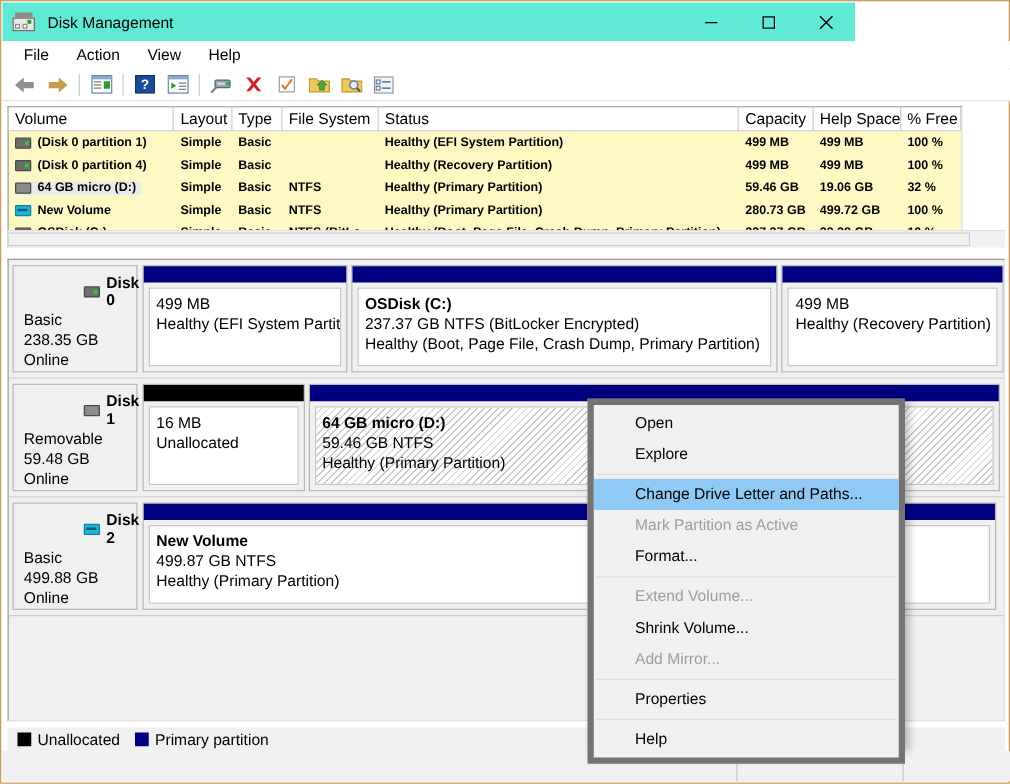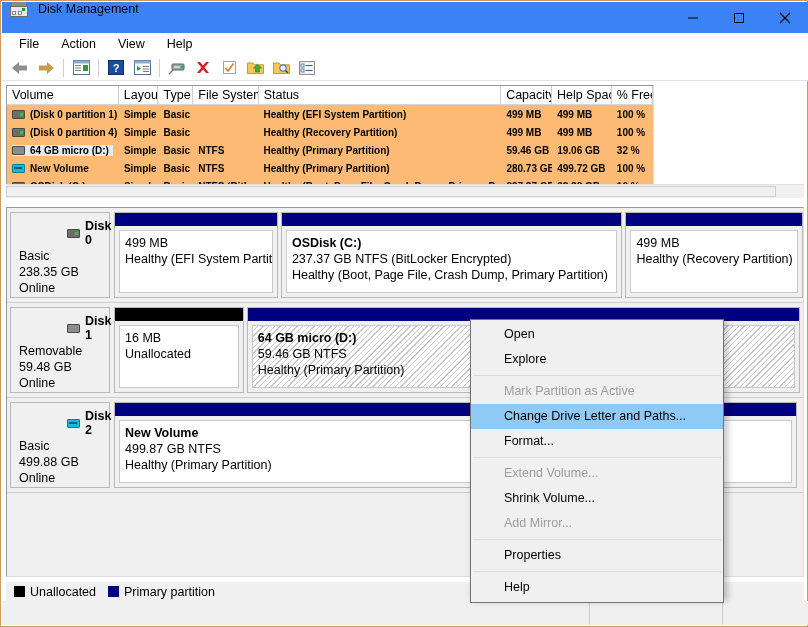--- a/index.html
+++ b/index.html
@@ -8,22 +8,22 @@
     font-family:"Liberation Sans","DejaVu Sans",sans-serif;
     font-size:12px;color:#000;background:#f0f0f0;
   }
   .window{
     position:absolute;left:0;top:0;width:808px;height:627px;
     box-sizing:border-box;border:1px solid #d09a5a;background:#fff;
   }
 
   
   .titlebar{
-    position:absolute;left:1px;top:1px;width:806px;height:31px;
-    background:#3b82f6;display:flex;align-items:flex-start;
+    position:absolute;left:1px;top:1px;width:682px;height:31px;
+    background:#5eead4;display:flex;align-items:center;
   }
   .app-icon{width:18px;height:16px;margin-left:8px;position:relative;flex:none;}
   .app-icon .body{position:absolute;left:0;top:4px;width:18px;height:11px;background:#e8e8e8;border:1px solid #6b6b6b;box-sizing:border-box;}
   .app-icon .top{position:absolute;left:2px;top:0px;width:14px;height:5px;background:#8a8a8a;}
   .app-icon .led{position:absolute;left:12px;top:6px;width:3px;height:3px;background:#19a319;}
   .app-icon .slot1{position:absolute;left:2px;top:9px;width:4px;height:4px;background:#fff;border:1px solid #8a8a8a;box-sizing:border-box;}
   .app-icon .slot2{position:absolute;left:8px;top:9px;width:4px;height:4px;background:#fff;border:1px solid #8a8a8a;box-sizing:border-box;}
   .title-text{margin-left:10px;font-size:12.5px;color:#000;}
   .win-controls{margin-left:auto;display:flex;height:31px;}
   .win-btn{width:46px;height:31px;display:flex;align-items:center;justify-content:center;}
@@ -40,22 +40,22 @@
   .toolbar{
     position:absolute;left:1px;top:54px;width:806px;height:26px;
     background:#fff;display:flex;align-items:center;padding-left:5px;box-sizing:border-box;
     border-bottom:1px solid #e3e3e3;
   }
   .tb-item{width:26px;height:24px;display:flex;align-items:center;justify-content:center;}
   .tb-sep{width:1px;height:18px;background:#cfcfcf;margin:0 4px;}
 
   
   .vol-panel{
-    position:absolute;left:5px;top:84px;width:648px;height:113px;
-    background:#fdba74;box-sizing:border-box;
+    position:absolute;left:5px;top:84px;width:764px;height:113px;
+    background:#fef9c3;box-sizing:border-box;
     border-left:1px solid #9a9a9a;border-top:1px solid #9a9a9a;
     border-right:1px solid #dfdfdf;border-bottom:1px solid #dfdfdf;
   }
   .vhead{display:flex;height:19px;box-sizing:border-box;background:#fff;
          border-bottom:1px solid #d6d6d6;}
   .vhead .hc{
     box-sizing:border-box;border-right:1px solid #cfcfcf;
     padding:2px 0 0 5px;font-size:12.5px;color:#000;overflow:hidden;white-space:nowrap;
   }
   .vrow{display:flex;height:18px;align-items:center;box-sizing:border-box;}
@@ -109,21 +109,21 @@
   .legend .lb{font-size:12.5px;margin-right:4px;}
 
   
   .statusbar{position:absolute;left:1px;bottom:1px;width:806px;height:24px;background:#f0f0f0;display:flex;}
   .sb-pane{height:24px;box-sizing:border-box;border-right:1px solid #c6c6c6;}
 
   
   .ctxshadow{position:absolute;left:471px;top:320px;width:256px;height:280px;background:rgba(0,0,0,.22);filter:blur(3px);}
   .ctxmenu{
     position:absolute;left:469px;top:318px;width:254px;
-    background:#f0f0f0;border:1px solid #737373;box-sizing:border-box;
+    background:#f0f0f0;border:5px solid #737373;box-sizing:border-box;
     padding:2px 0;
   }
   .ctxitem{height:25px;line-height:25px;padding-left:33px;font-size:12.5px;color:#000;box-sizing:border-box;}
   .ctxitem.disabled{color:#9d9d9d;}
   .ctxitem.hl{background:#8fc9f5;}
   .ctxsep{height:1px;background:#dcdcdc;margin:3px 2px;}
 
   
   .hscroll{position:absolute;left:5px;top:183px;width:798px;height:13px;background:#f0f0f0;border-top:1px solid #e1e1e1;}
   .hscroll .thumb{position:absolute;left:0;top:1px;width:770px;height:11px;background:#f0f0f0;border:1px solid #cfcfcf;box-sizing:border-box;}
@@ -446,22 +446,22 @@
     <div class="sb-pane" style="width:588px"></div>
     <div class="sb-pane" style="width:133px"></div>
     <div class="sb-pane" style="width:84px;border-right:none"></div>
   </div>
 
   <div class="ctxshadow"></div>
   <div class="ctxmenu" id="ctxmenu">
       <div class="ctxitem">Open</div>
       <div class="ctxitem">Explore</div>
       <div class="ctxsep"></div>
+      <div class="ctxitem hl">Change Drive Letter and Paths...</div>
       <div class="ctxitem disabled">Mark Partition as Active</div>
-      <div class="ctxitem hl">Change Drive Letter and Paths...</div>
       <div class="ctxitem">Format...</div>
       <div class="ctxsep"></div>
       <div class="ctxitem disabled">Extend Volume...</div>
       <div class="ctxitem">Shrink Volume...</div>
       <div class="ctxitem disabled">Add Mirror...</div>
       <div class="ctxsep"></div>
       <div class="ctxitem">Properties</div>
       <div class="ctxsep"></div>
       <div class="ctxitem">Help</div>
     </div>

